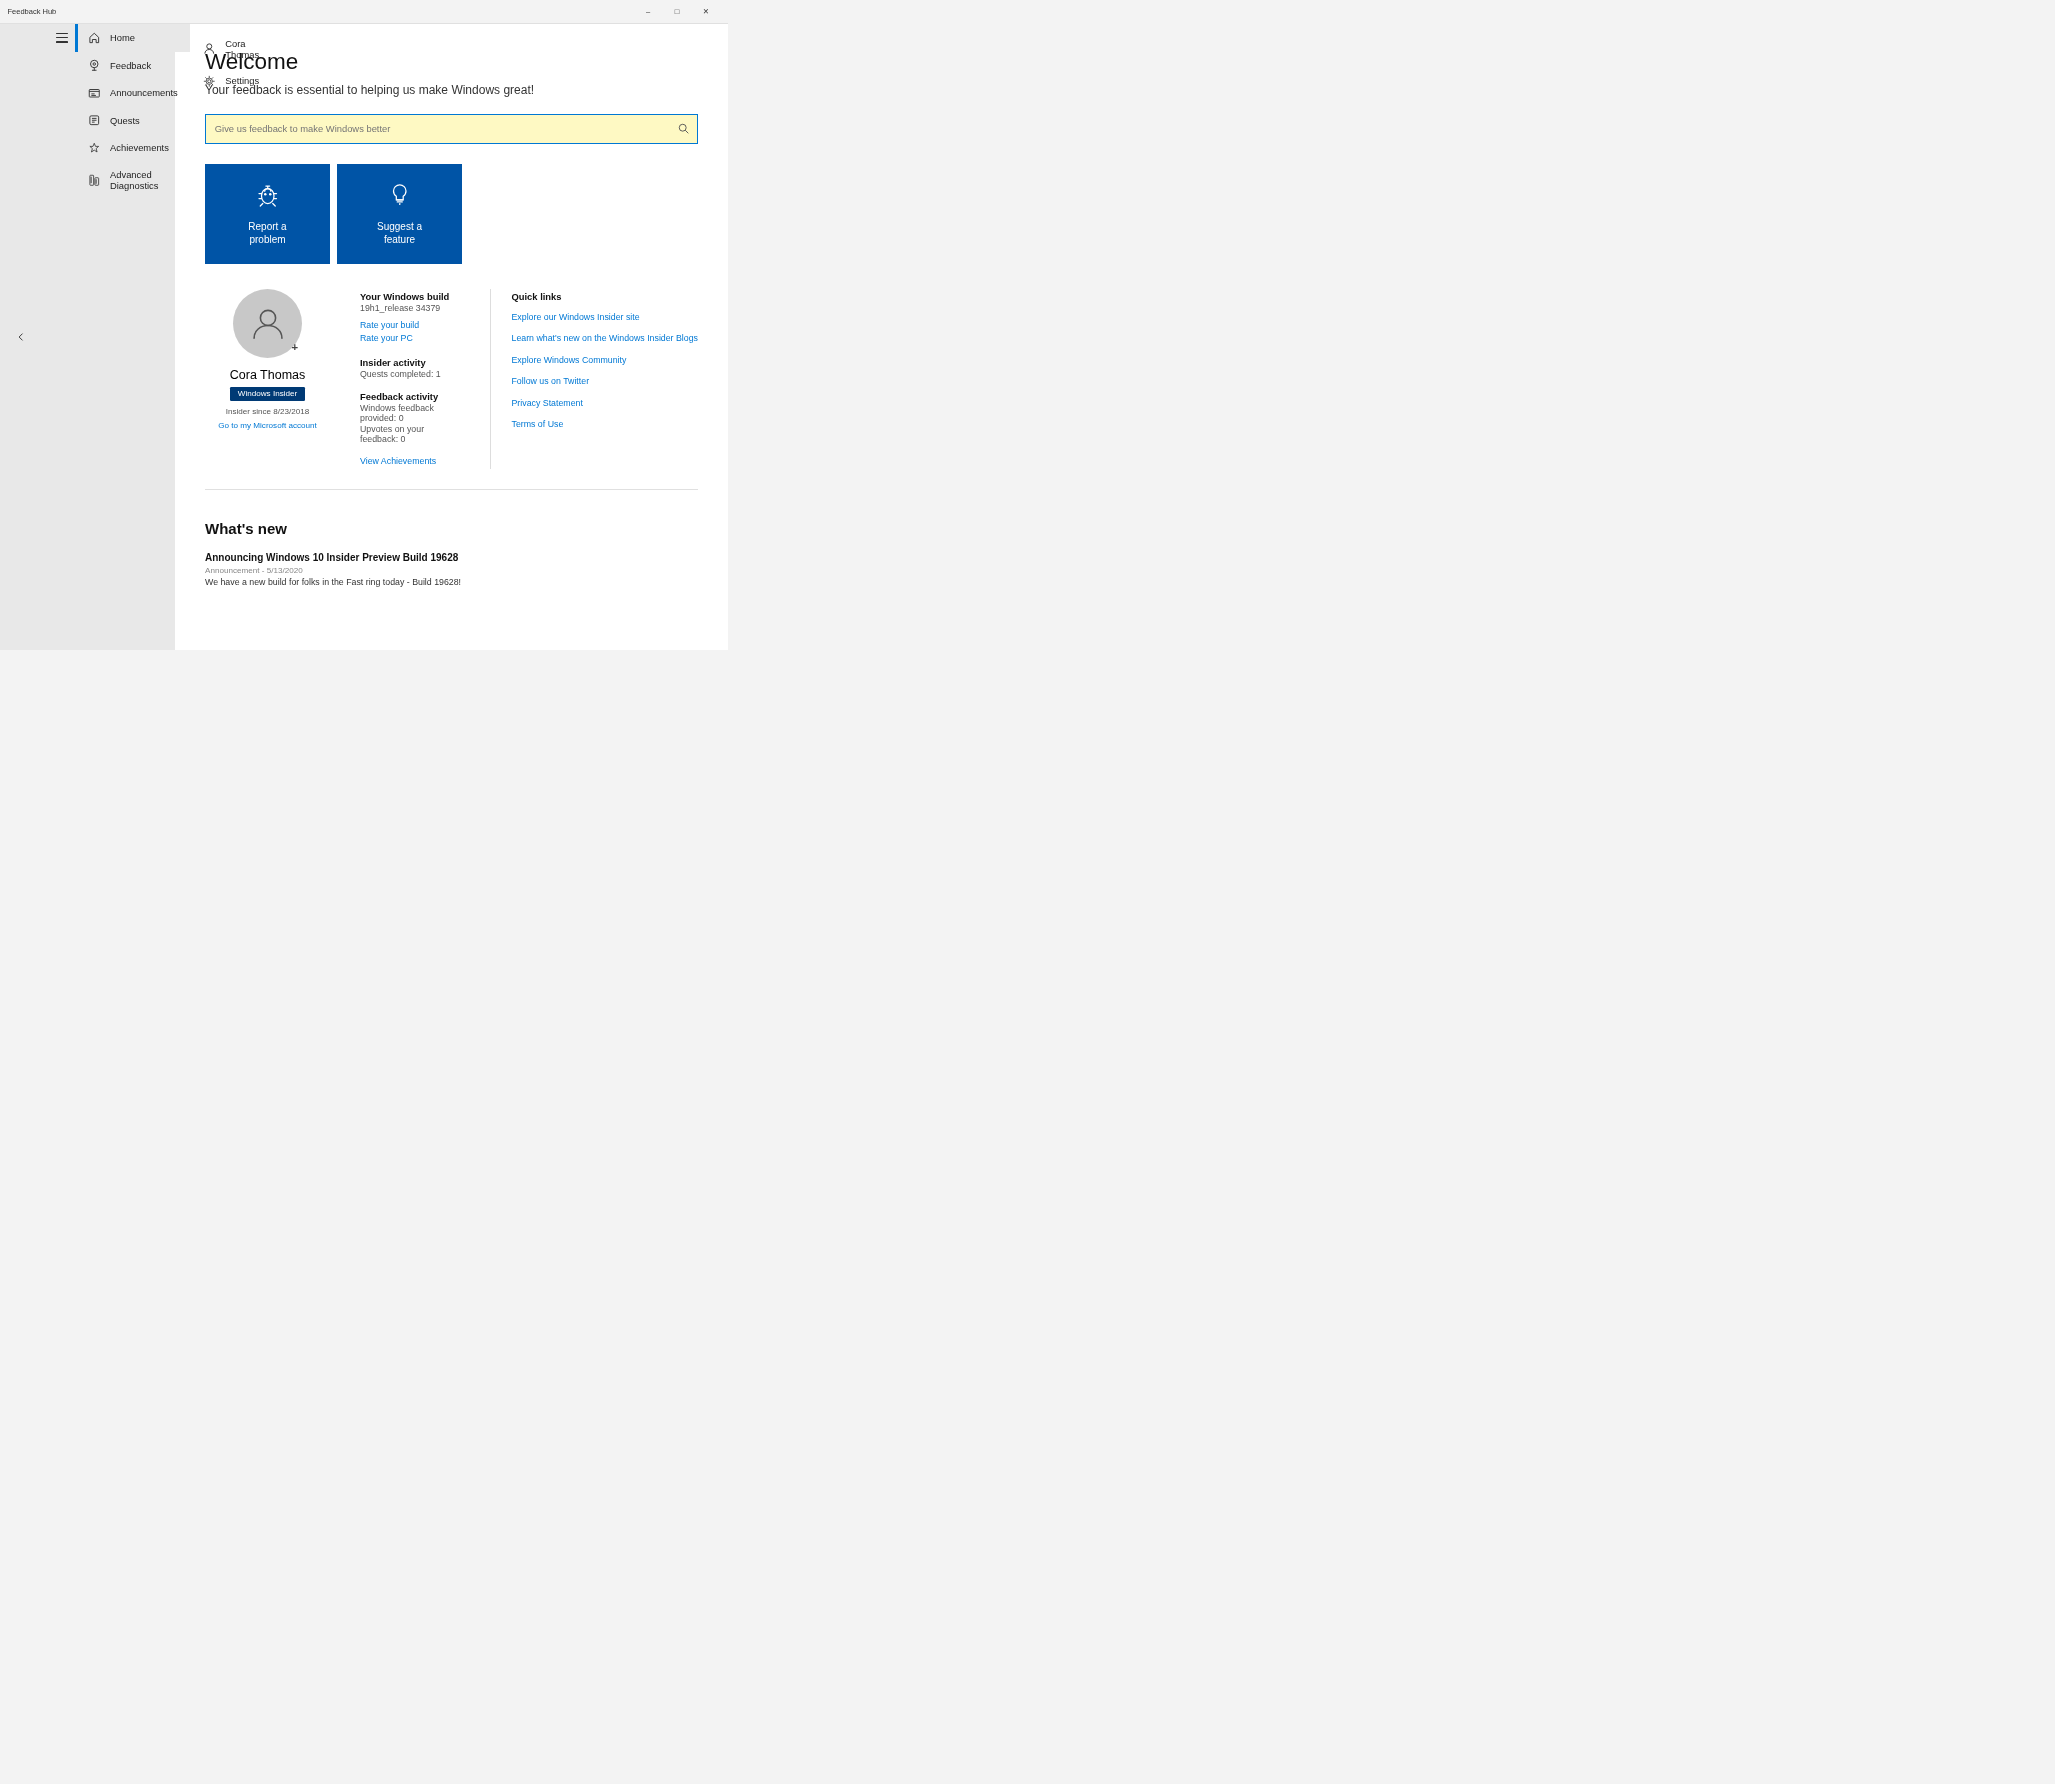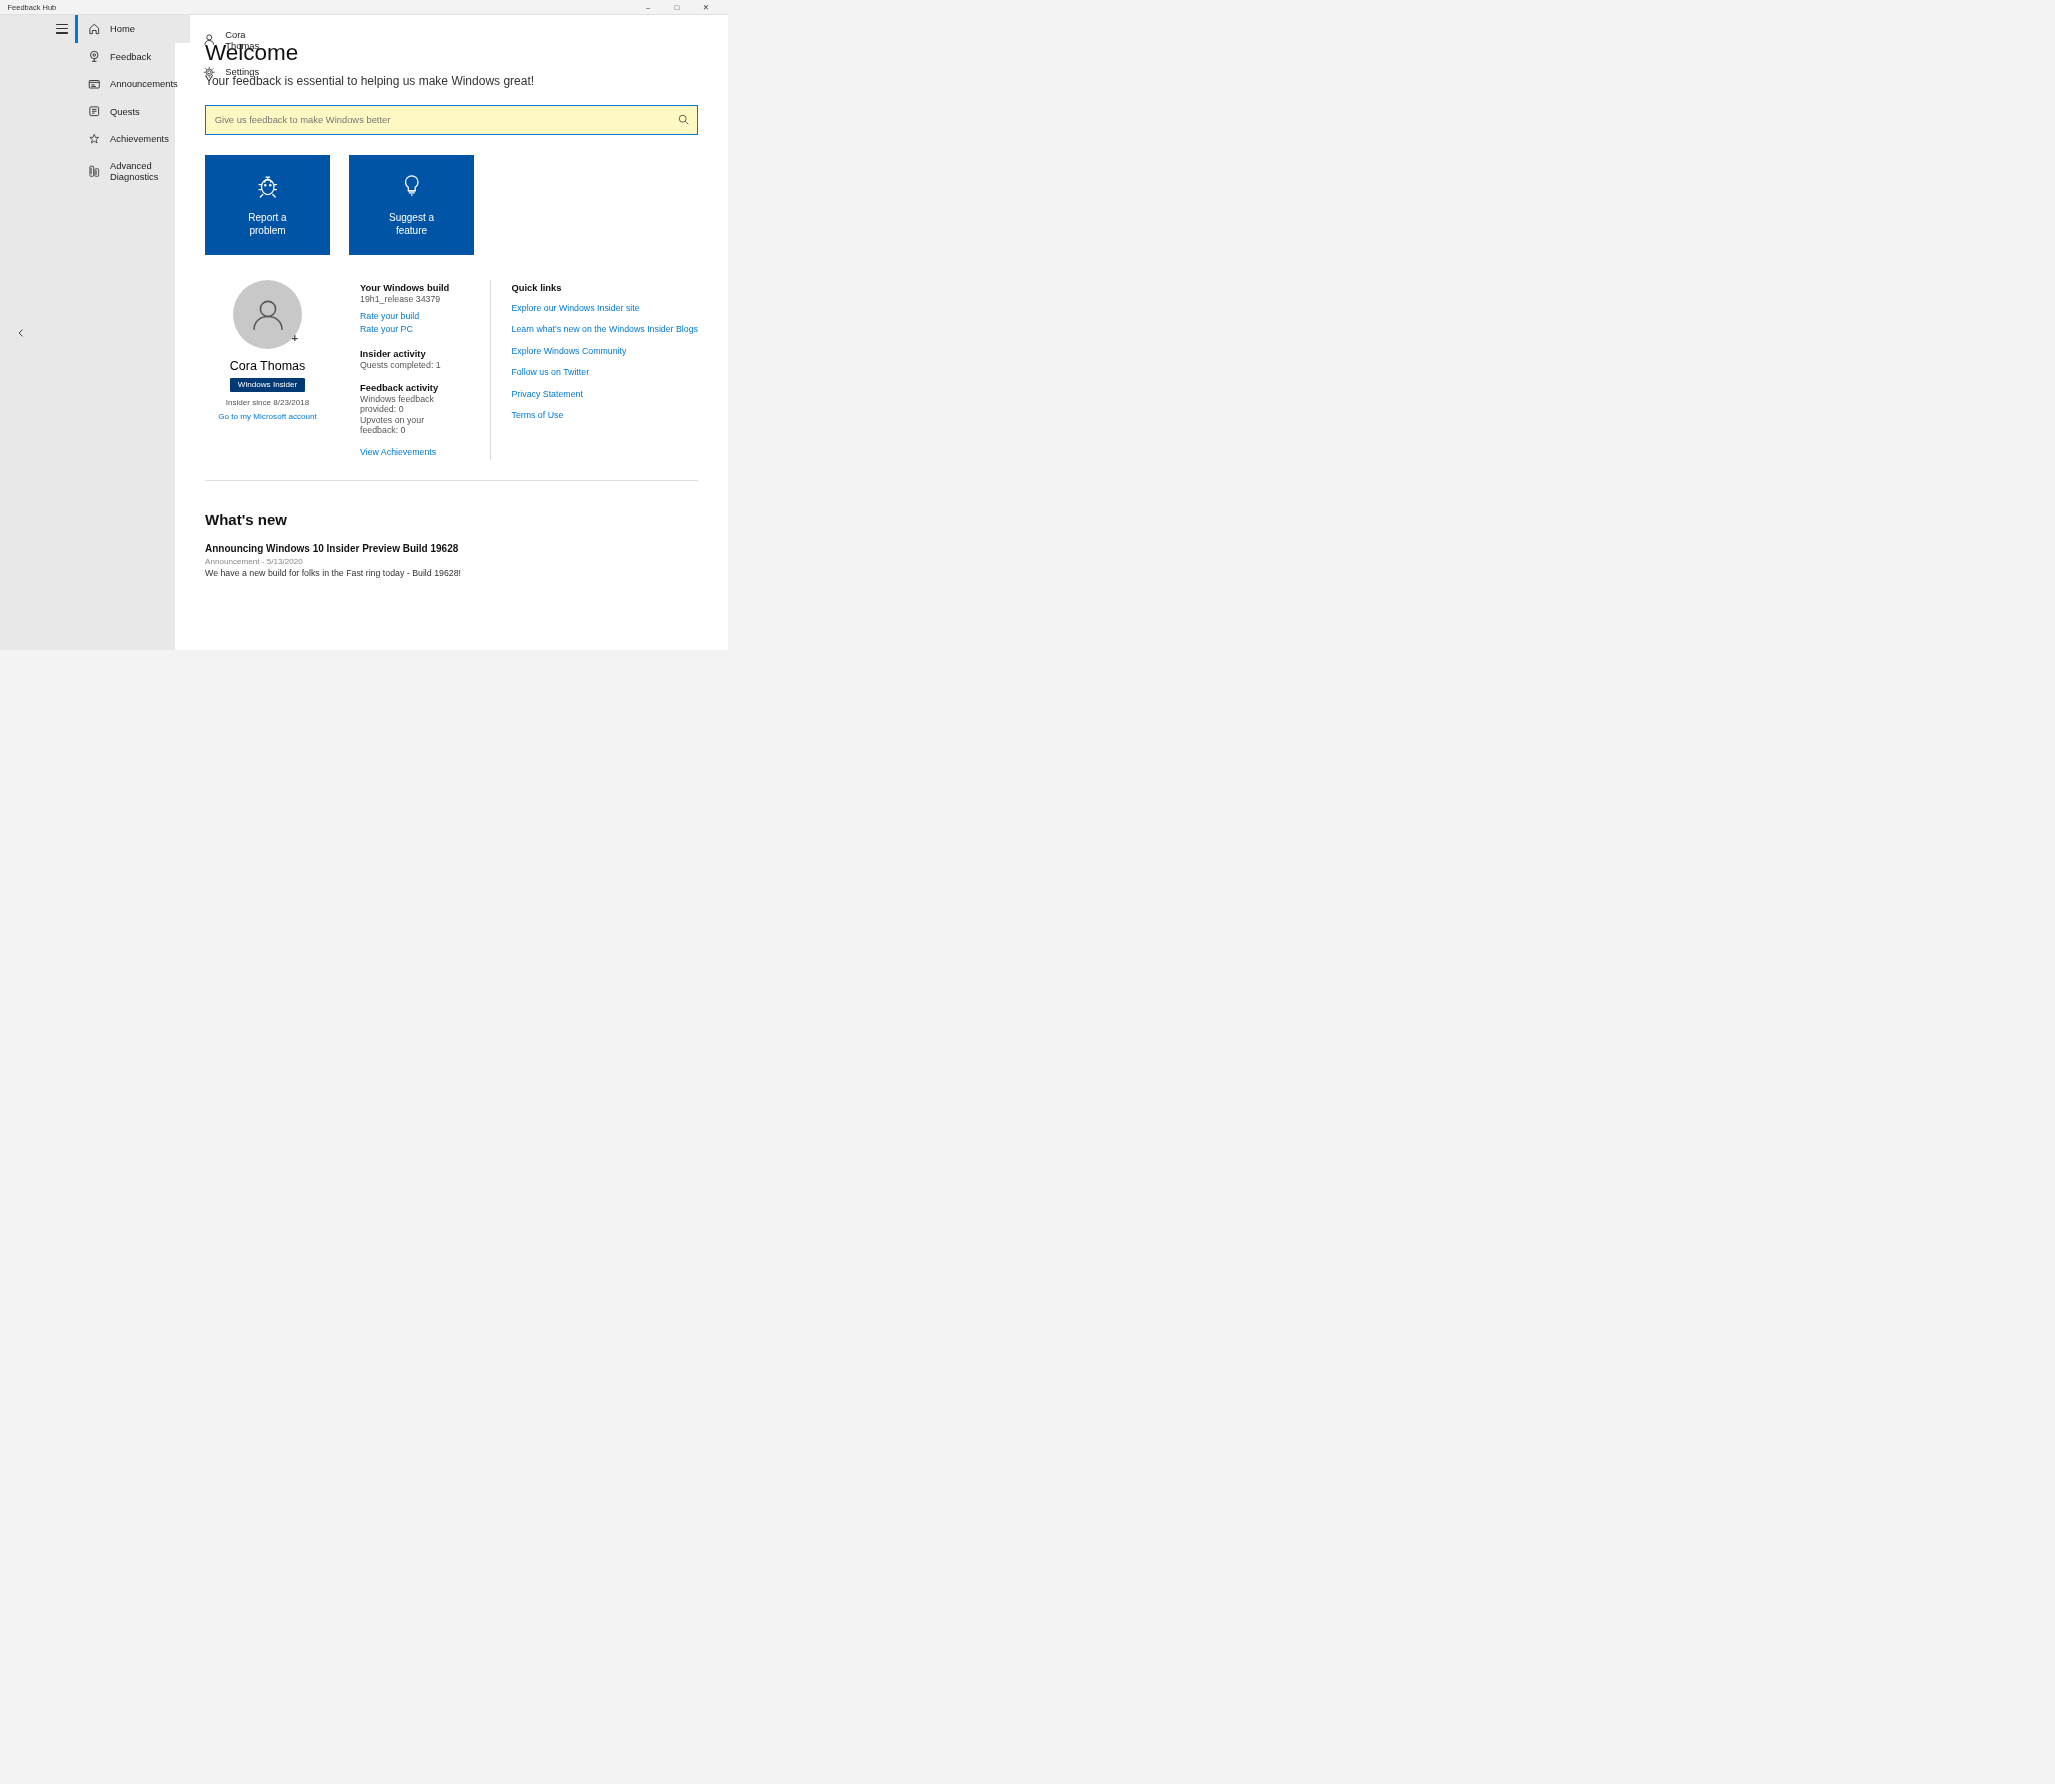--- a/index.html
+++ b/index.html
@@ -9,21 +9,21 @@
       width: 728px;
       height: 650px;
       overflow: hidden;
       display: flex;
       flex-direction: column;
     }
 
     
     .titlebar {
       background: #f3f3f3;
-      height: 15px;
+      height: 24px;
       display: flex;
       align-items: center;
       padding: 0 7.5px;
       flex-shrink: 0;
       border-bottom: 0.6px solid #e0e0e0;
     }
     .titlebar-title {
       font-size: 7.5px;
       color: #333;
       flex: 1;
@@ -192,21 +192,21 @@
       align-items: center;
       justify-content: center;
       cursor: pointer;
       color: #555;
       font-size: 10px;
     }
 
     
     .action-buttons {
       display: flex;
-      gap: 19px;
+      gap: 7px;
       margin-bottom: 25px;
     }
     .action-btn {
       background: #0054a6;
       color: white;
       width: 125px;
       height: 100px;
       display: flex;
       flex-direction: column;
       align-items: center;

